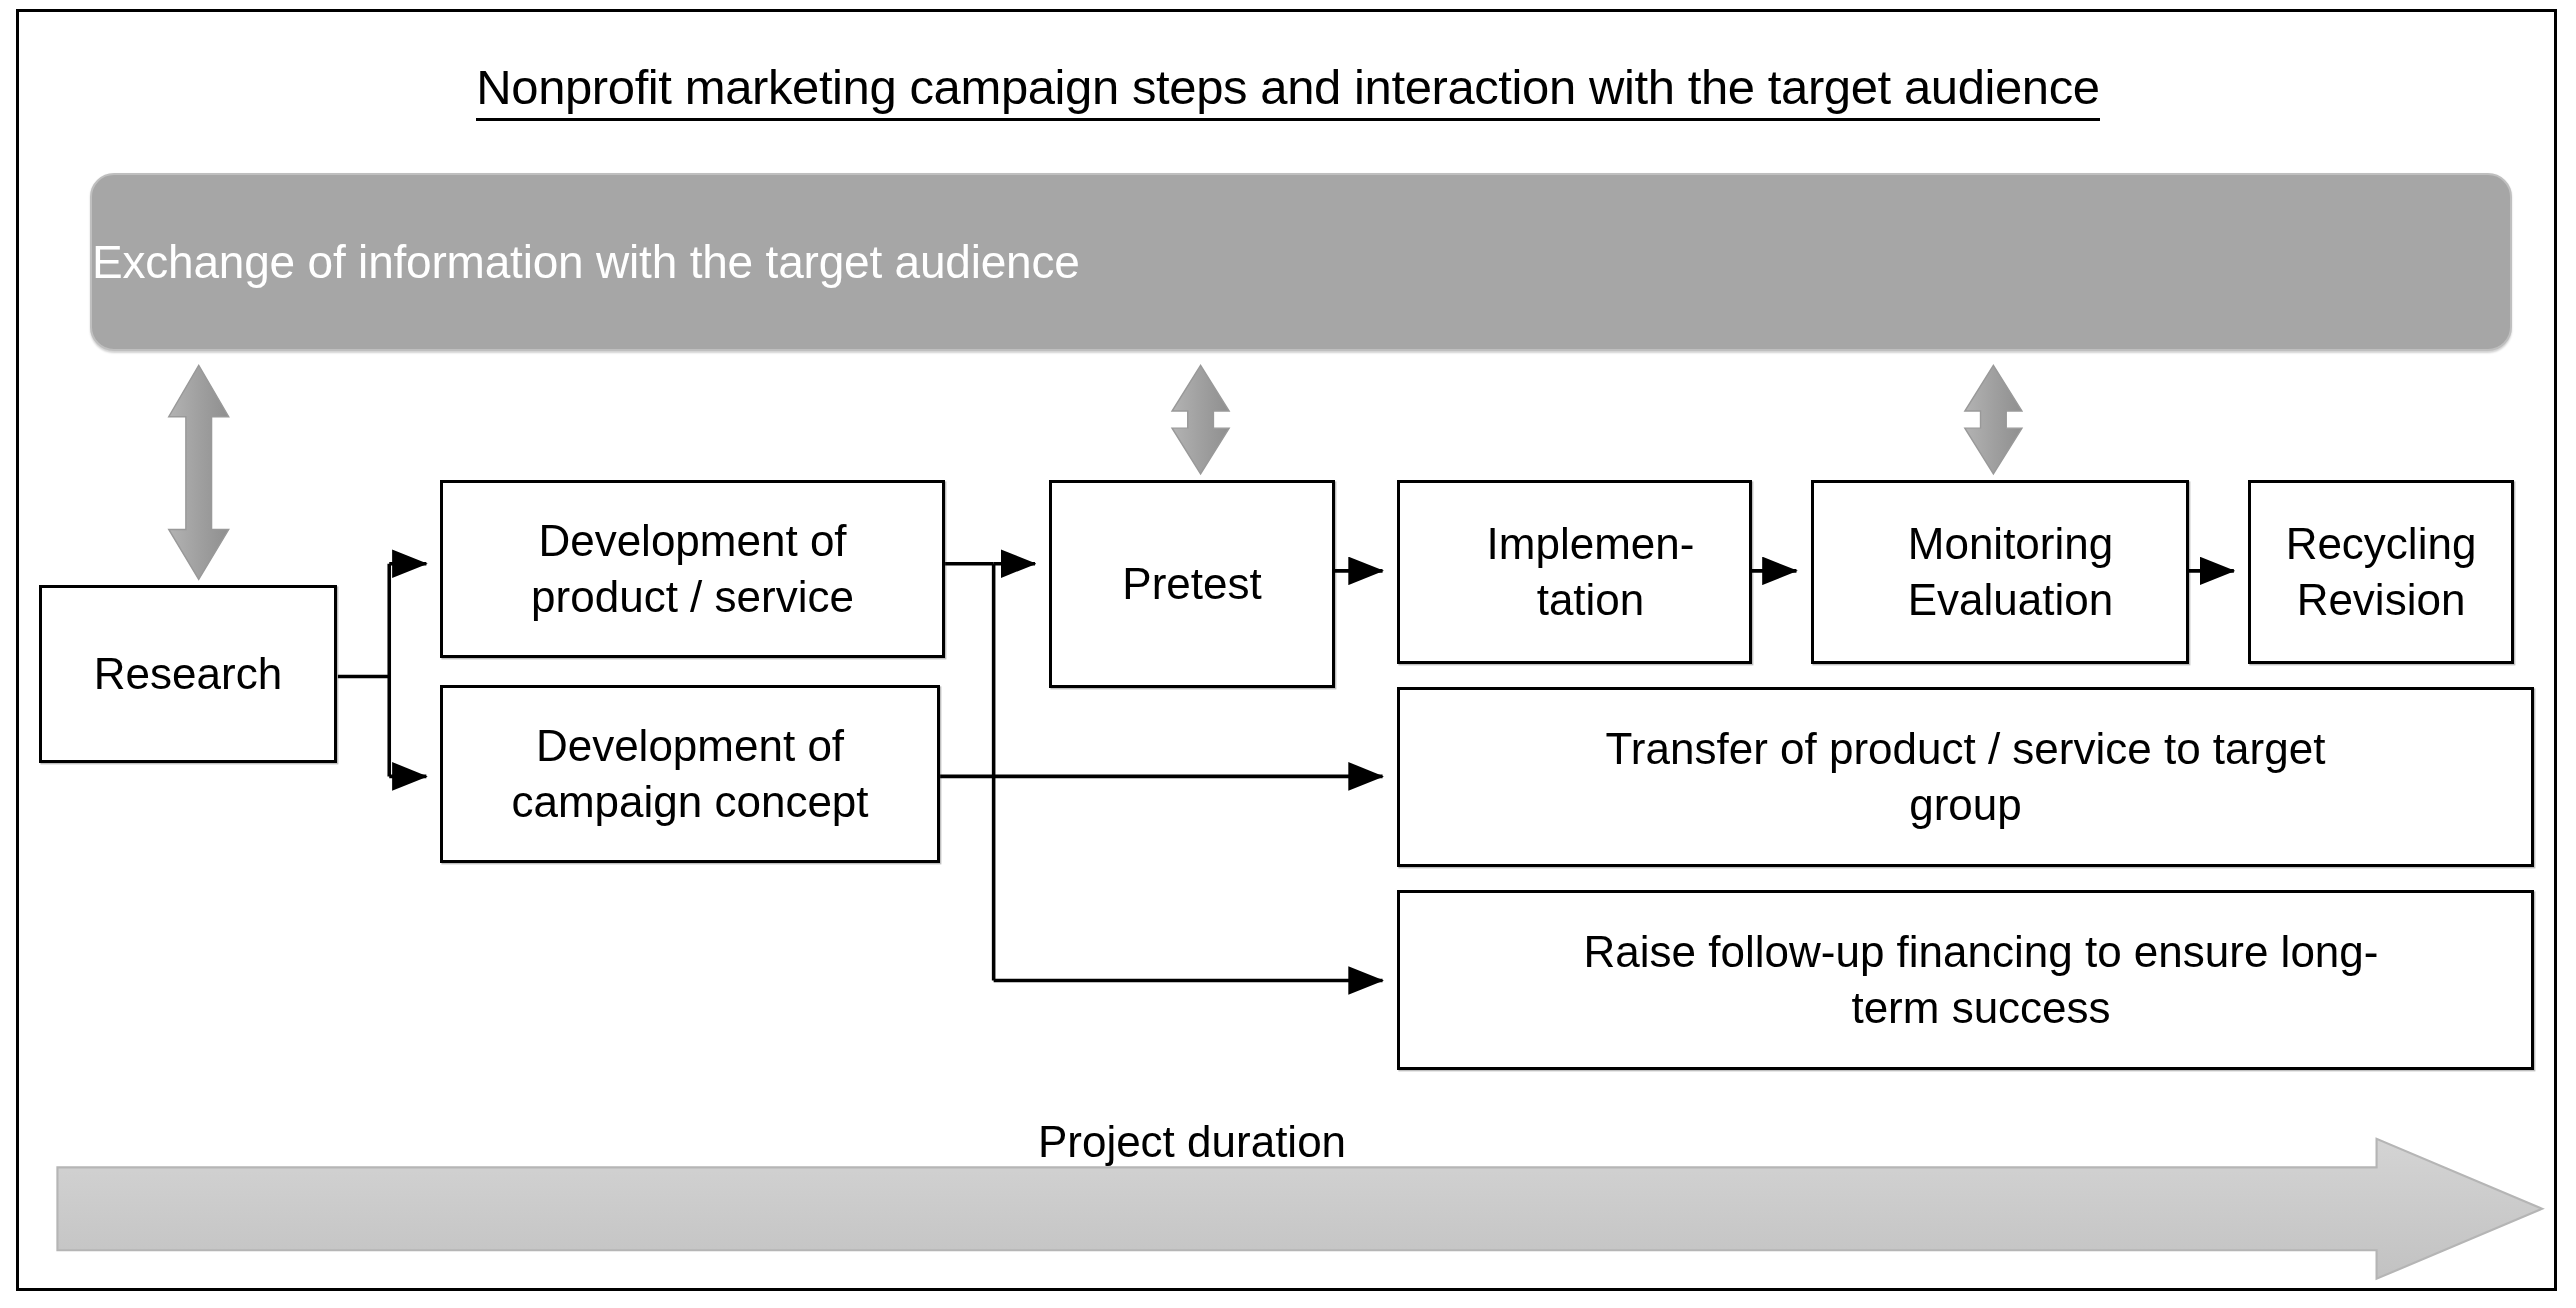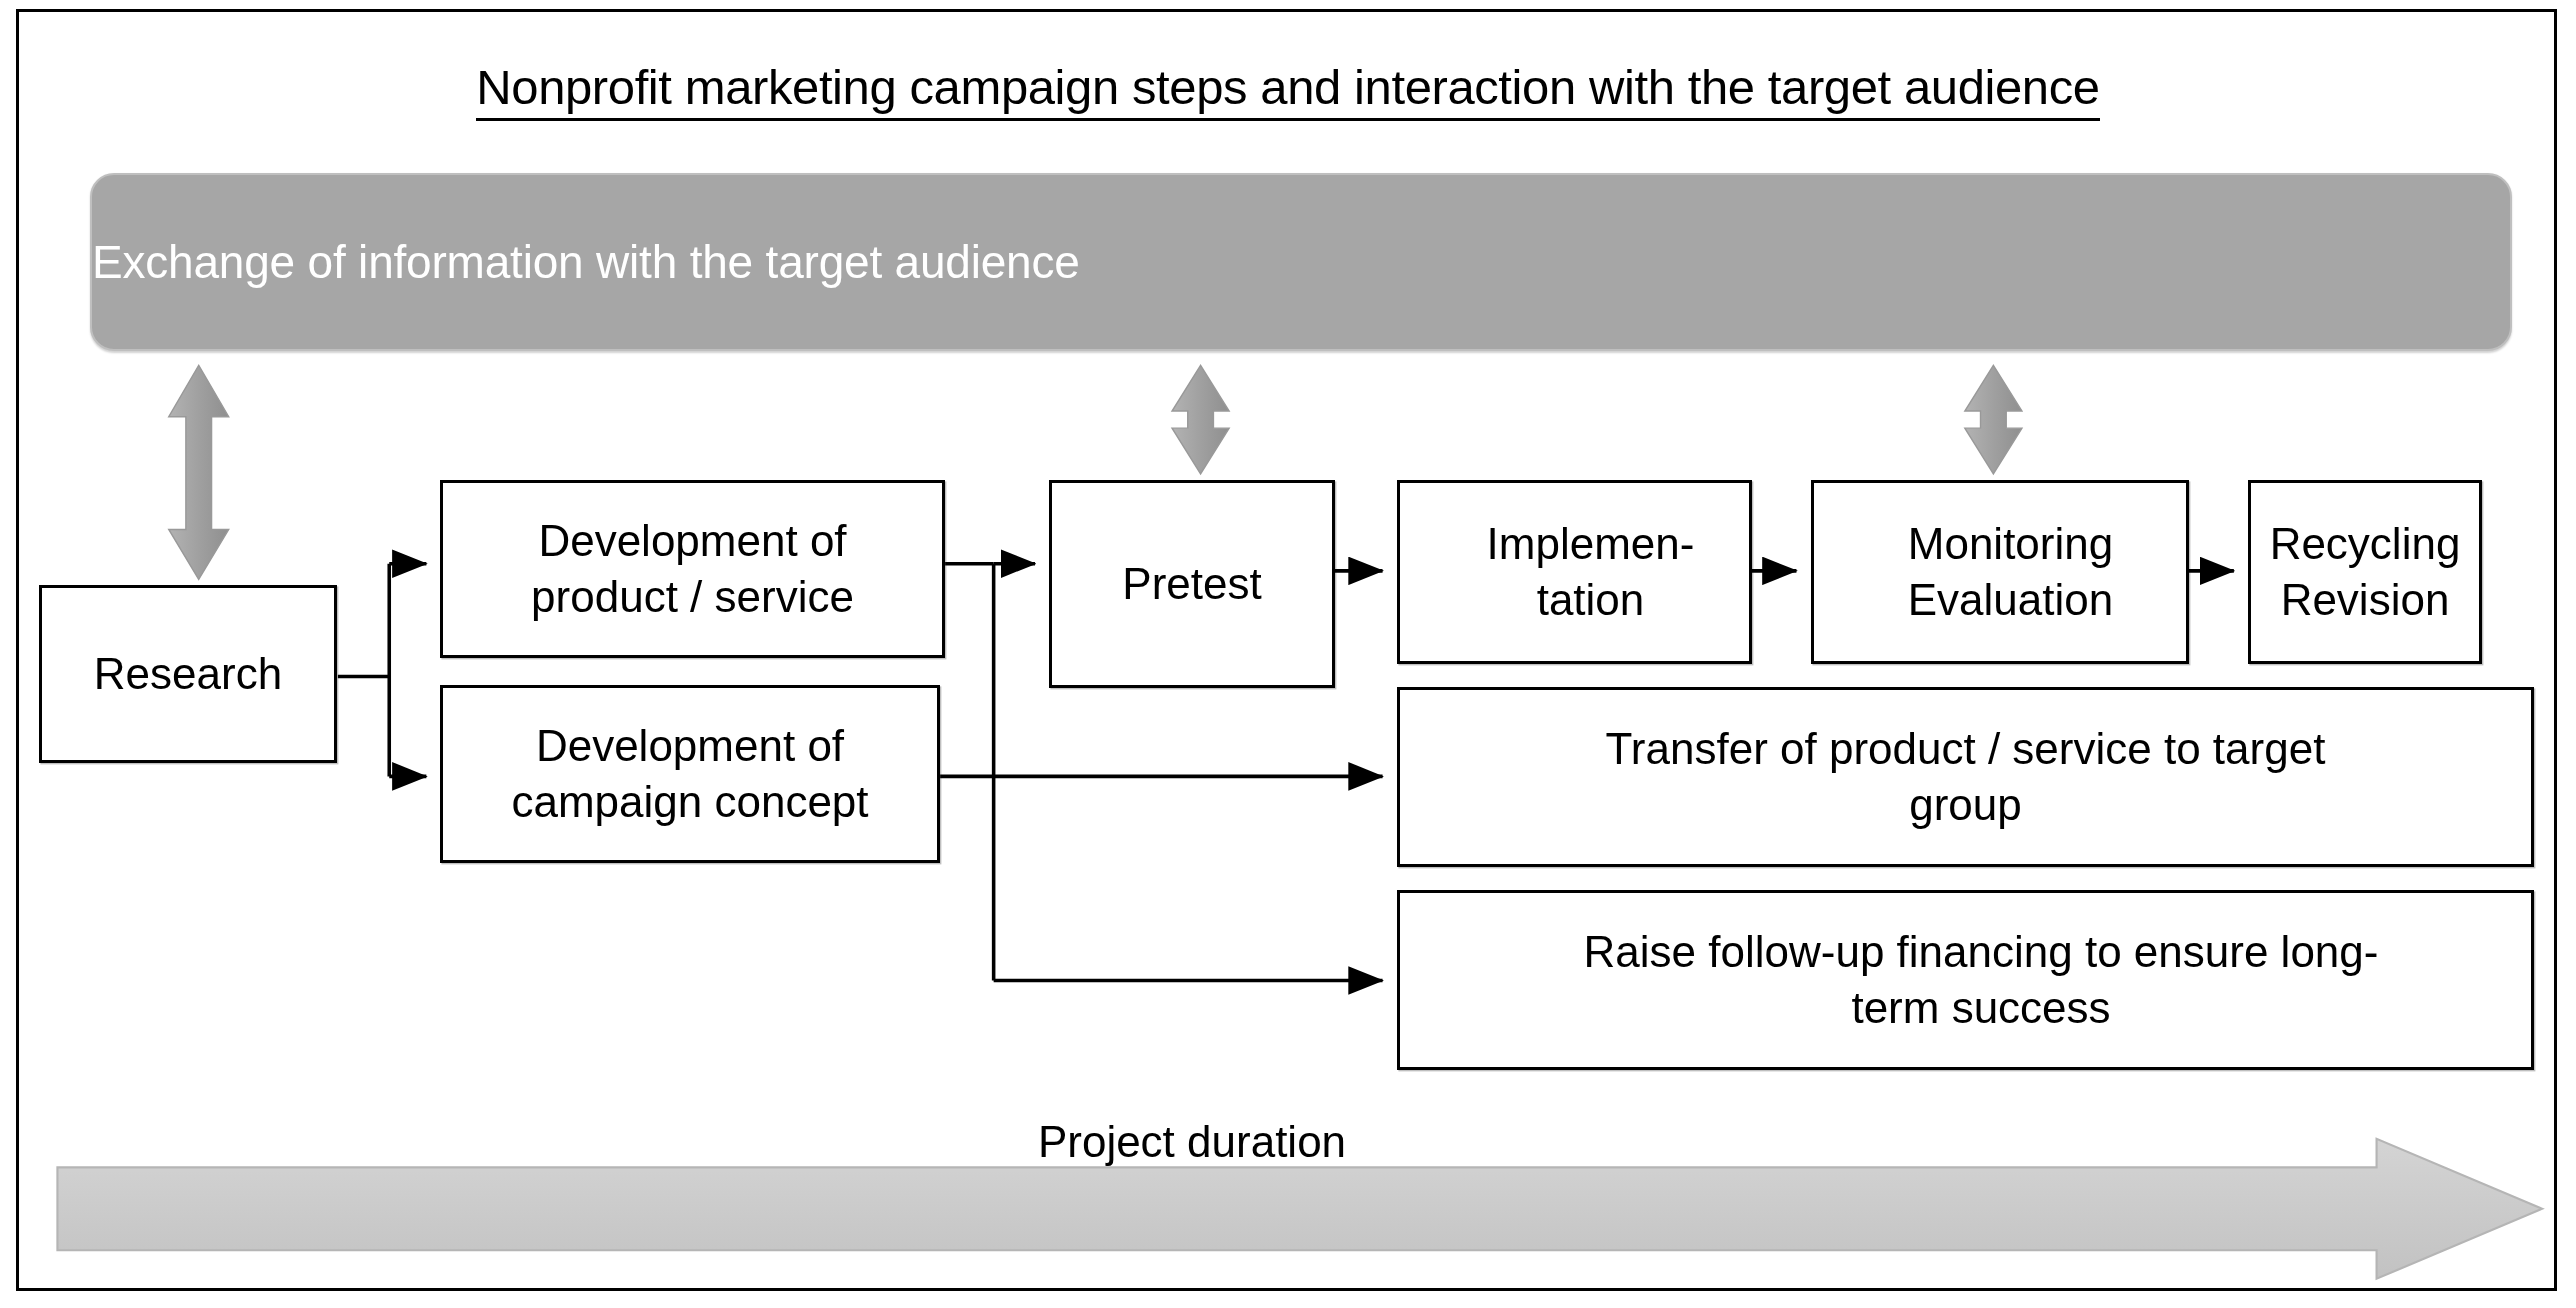--- a/index.html
+++ b/index.html
@@ -88,21 +88,21 @@
   }
   .pbox .txt { padding: 0 7.1px; display: block; }
 
   
   #box-research      { left: 39px;   top: 585px;  width: 298px;  height: 178px; }
   #box-dev-product   { left: 440px;  top: 480px;  width: 505px;  height: 178px; }
   #box-dev-transfer  { left: 440px;  top: 685px;  width: 500px;  height: 178px; }
   #box-pretest       { left: 1049px; top: 480px;  width: 286px;  height: 208px; }
   #box-implementation{ left: 1397px; top: 480px;  width: 355px;  height: 184px; padding-left: 32px; }
   #box-monitoring    { left: 1811px; top: 480px;  width: 378px;  height: 184px; padding-left: 21px; }
-  #box-recycling     { left: 2248px; top: 480px;  width: 234px;  height: 184px; }
+  #box-recycling     { left: 2248px; top: 480px;  width: 266px;  height: 184px; }
   #box-transfer-grp  { left: 1397px; top: 687px;  width: 1137px; height: 180px; }
   #box-raise-finance { left: 1397px; top: 890px; width: 1137px; height: 180px; padding-left: 31px; }
 
   
   #project-duration {
     position: absolute;
     left: 57px;
     top: 1084px;
     width: 2484px;
     height: 116px;

